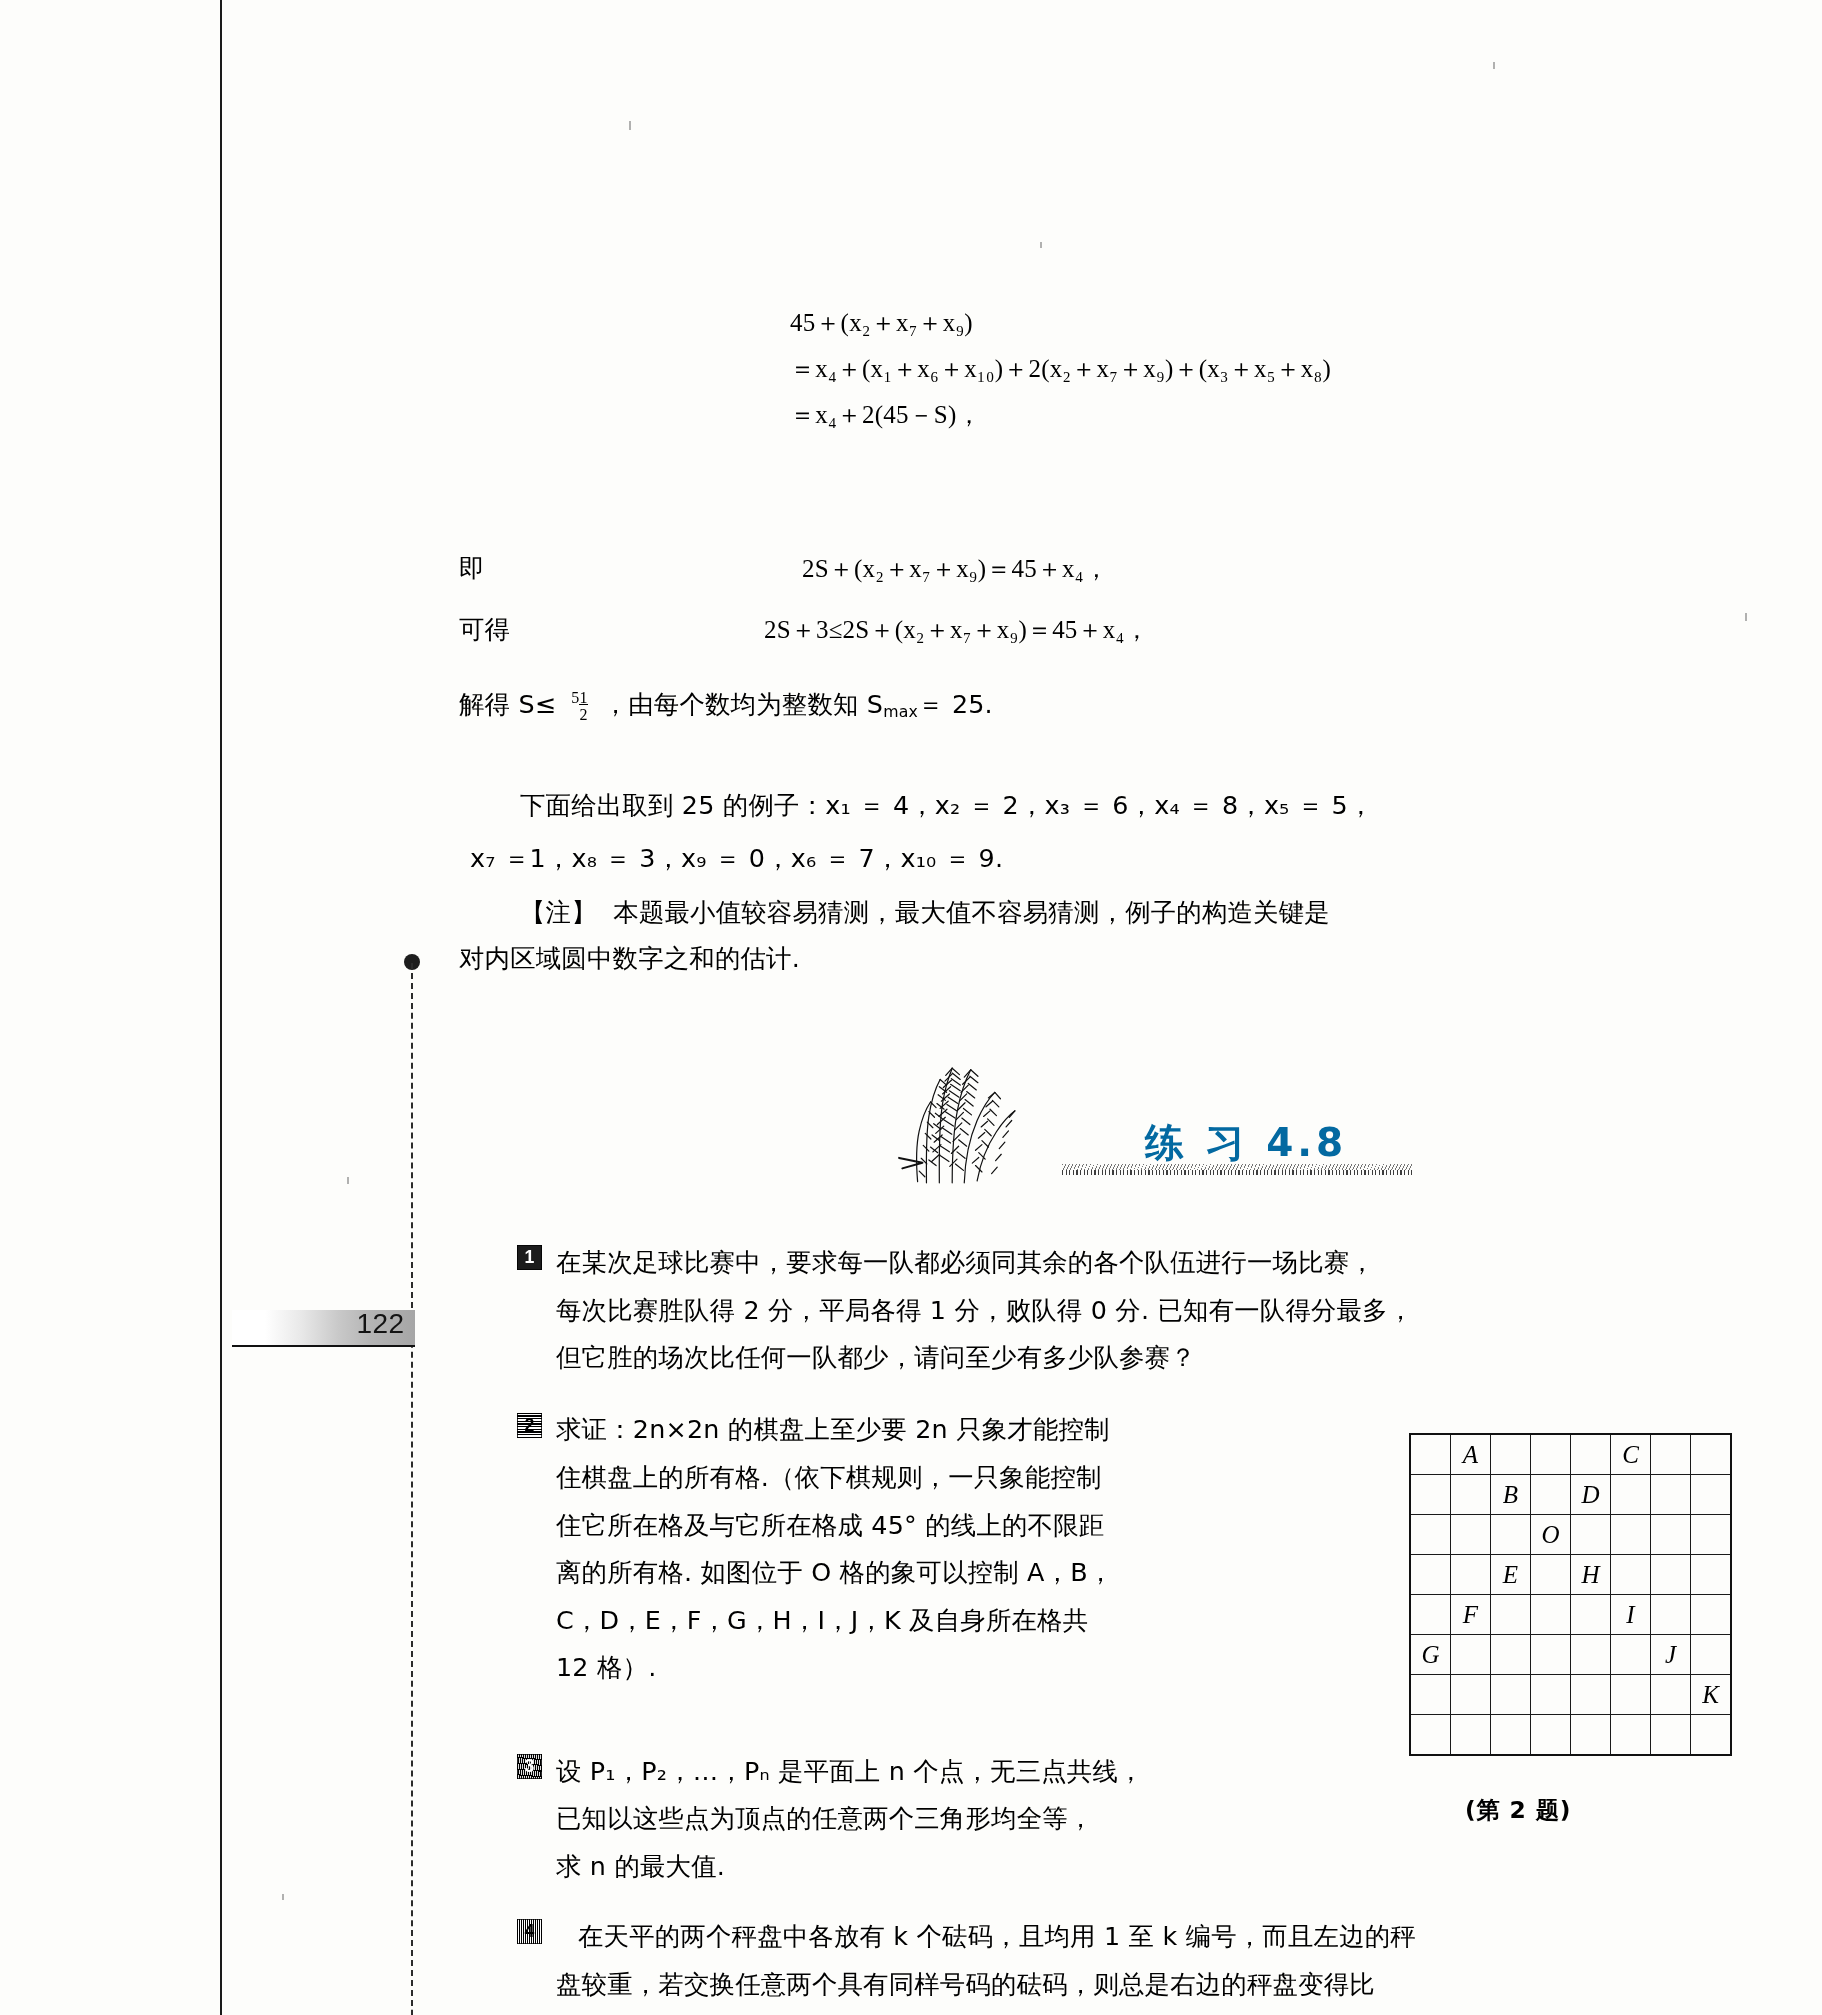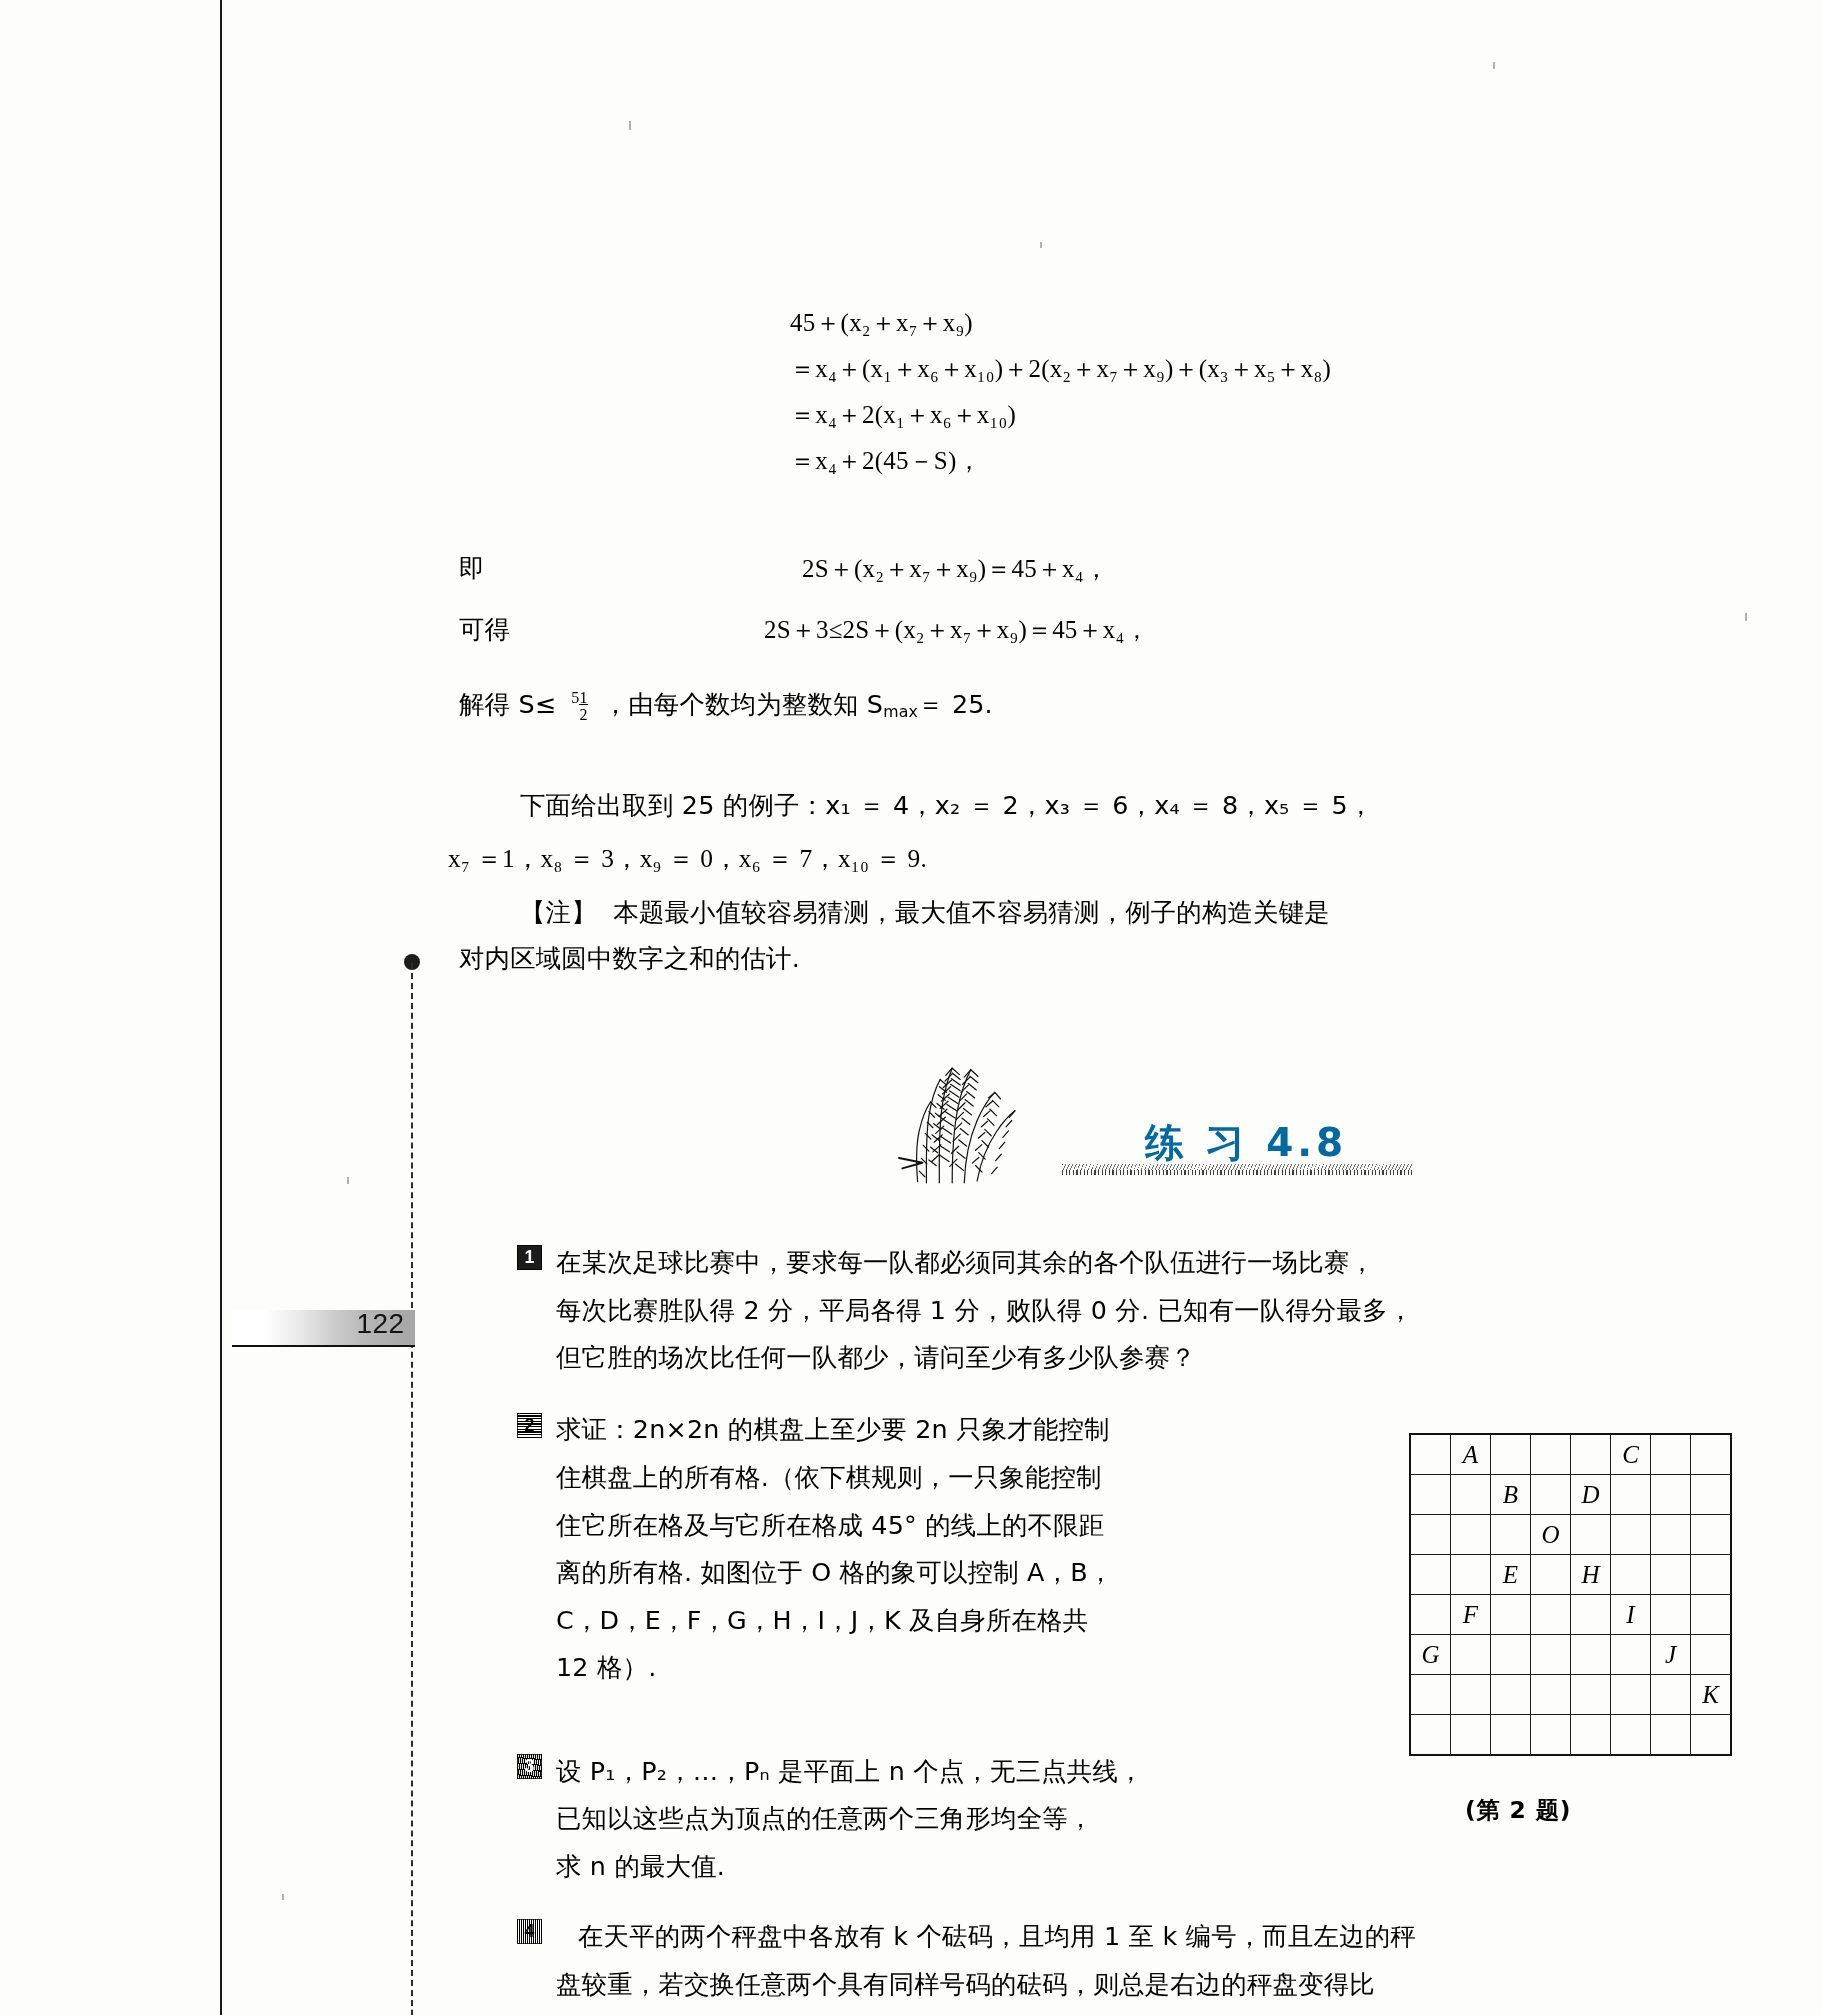--- a/index.html
+++ b/index.html
@@ -224,36 +224,35 @@
   <div class="dash-dot"></div>
   <div class="dashed-rule"></div>
 
   <div class="page-tab">
     <span class="num">122</span>
   </div>
 
   <div class="deriv">
     <div class="mathline l">45＋(x₂＋x₇＋x₉)</div>
     <div class="mathline l ind">＝x₄＋(x₁＋x₆＋x₁₀)＋2(x₂＋x₇＋x₉)＋(x₃＋x₅＋x₈)</div>
-    <div class="mathline l ind">＝x₄＋2(x₁＋x₆＋x₁₀)</div>
     <div class="mathline l ind">＝x₄＋2(45－S)，</div>
   </div>
 
   <div class="lbl" style="left:459px; top:552px;">即</div>
   <div class="mathline" style="position:absolute; left:802px; top:552px;">2S＋(x₂＋x₇＋x₉)＝45＋x₄，</div>
 
   <div class="lbl" style="left:459px; top:613px;">可得</div>
   <div class="mathline" style="position:absolute; left:764px; top:613px;">2S＋3≤2S＋(x₂＋x₇＋x₉)＝45＋x₄，</div>
 
   <div class="para" style="left:459px; top:683px;">
     <span>解得 S≤</span><span class="frac"><span class="num">51</span><br><span class="den">2</span></span><span>，由每个数均为整数知 S</span><sub class="rm">max</sub><span>＝ 25.</span>
   </div>
 
   <div class="para" style="left:520px; top:784px;">下面给出取到 25 的例子：x₁ ＝ 4，x₂ ＝ 2，x₃ ＝ 6，x₄ ＝ 8，x₅ ＝ 5，</div>
-  <div class="para" style="left:448px; top:837px;font-family:Liberation Serif, serif;">x₇ ＝1，x₈ ＝ 3，x₉ ＝ 0，x₆ ＝ 7，x₁₀ ＝ 9.</div>
+  <div class="para" style="left:470px; top:837px;">x₇ ＝1，x₈ ＝ 3，x₉ ＝ 0，x₆ ＝ 7，x₁₀ ＝ 9.</div>
 
   <div class="para" style="left:520px; top:891px;">
     <span>【注】</span>&nbsp;&nbsp;<span>本题最小值较容易猜测，最大值不容易猜测，例子的构造关键是</span>
   </div>
   <div class="para" style="left:459px; top:937px;">对内区域圆中数字之和的估计.</div>
 
   <div class="ex-header">
     <svg class="wheat" width="185" height="125" viewBox="0 0 460 310">
       <g stroke="#111" stroke-width="3" fill="none" stroke-linecap="round">
         <path d="M150 305 C150 240 148 170 158 108 C163 76 172 45 182 20"></path>

